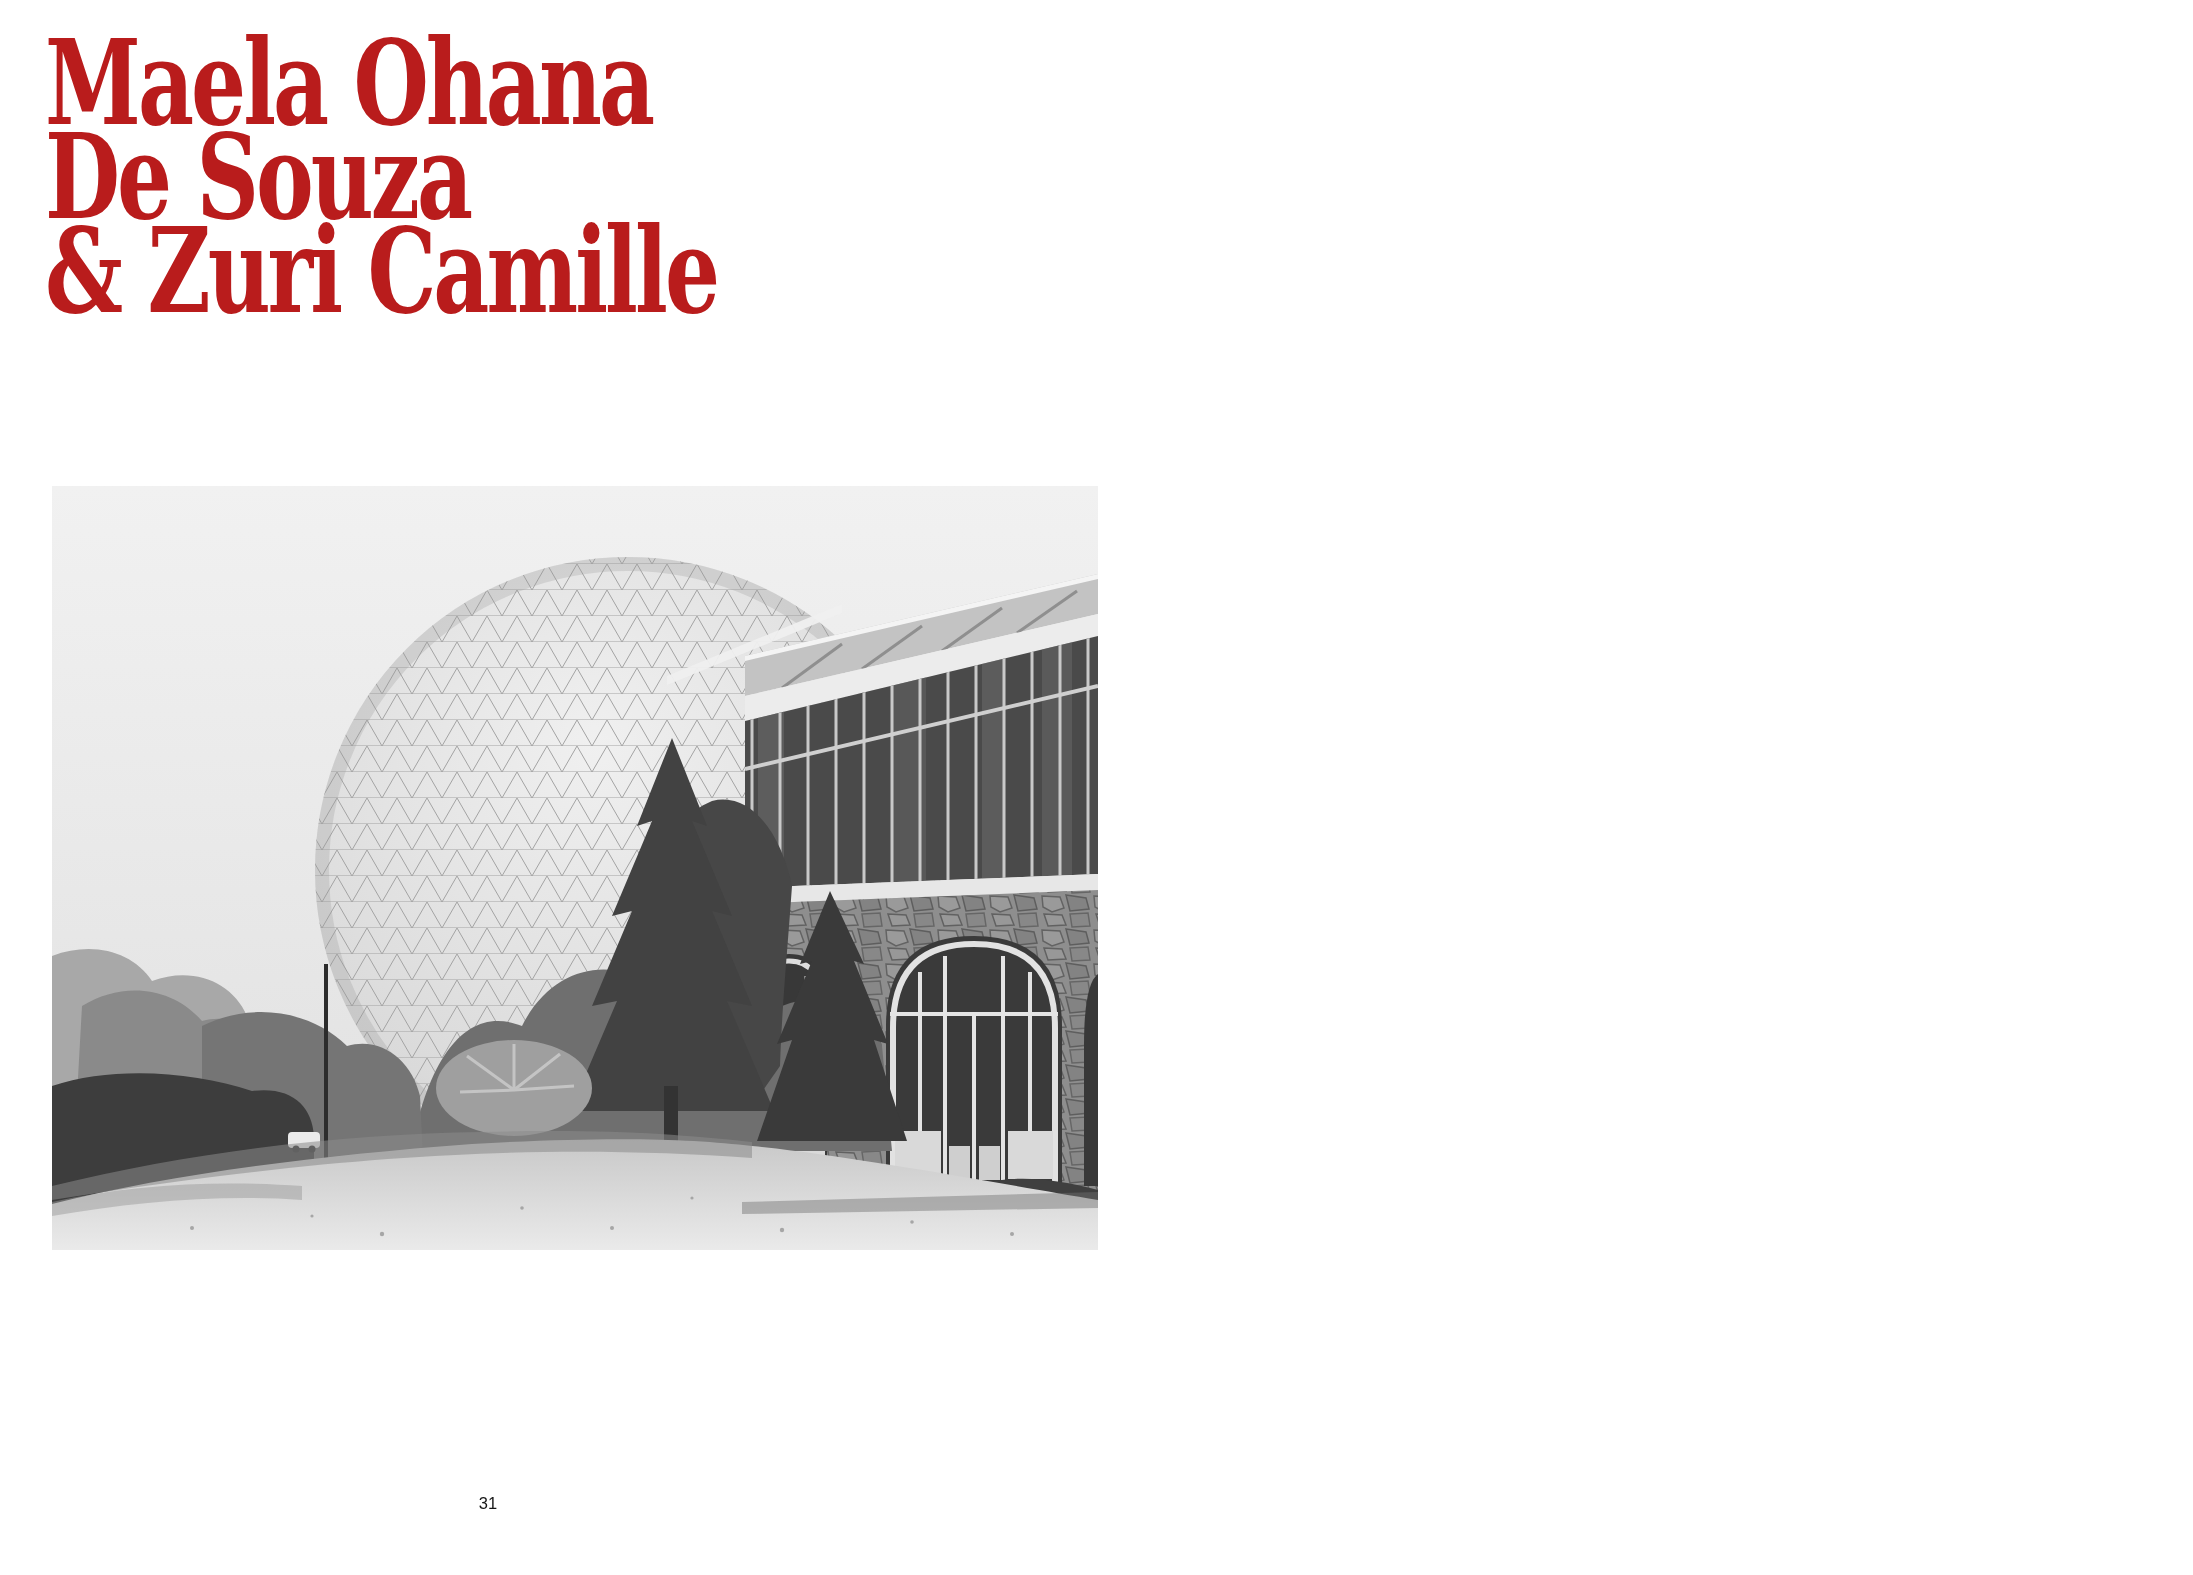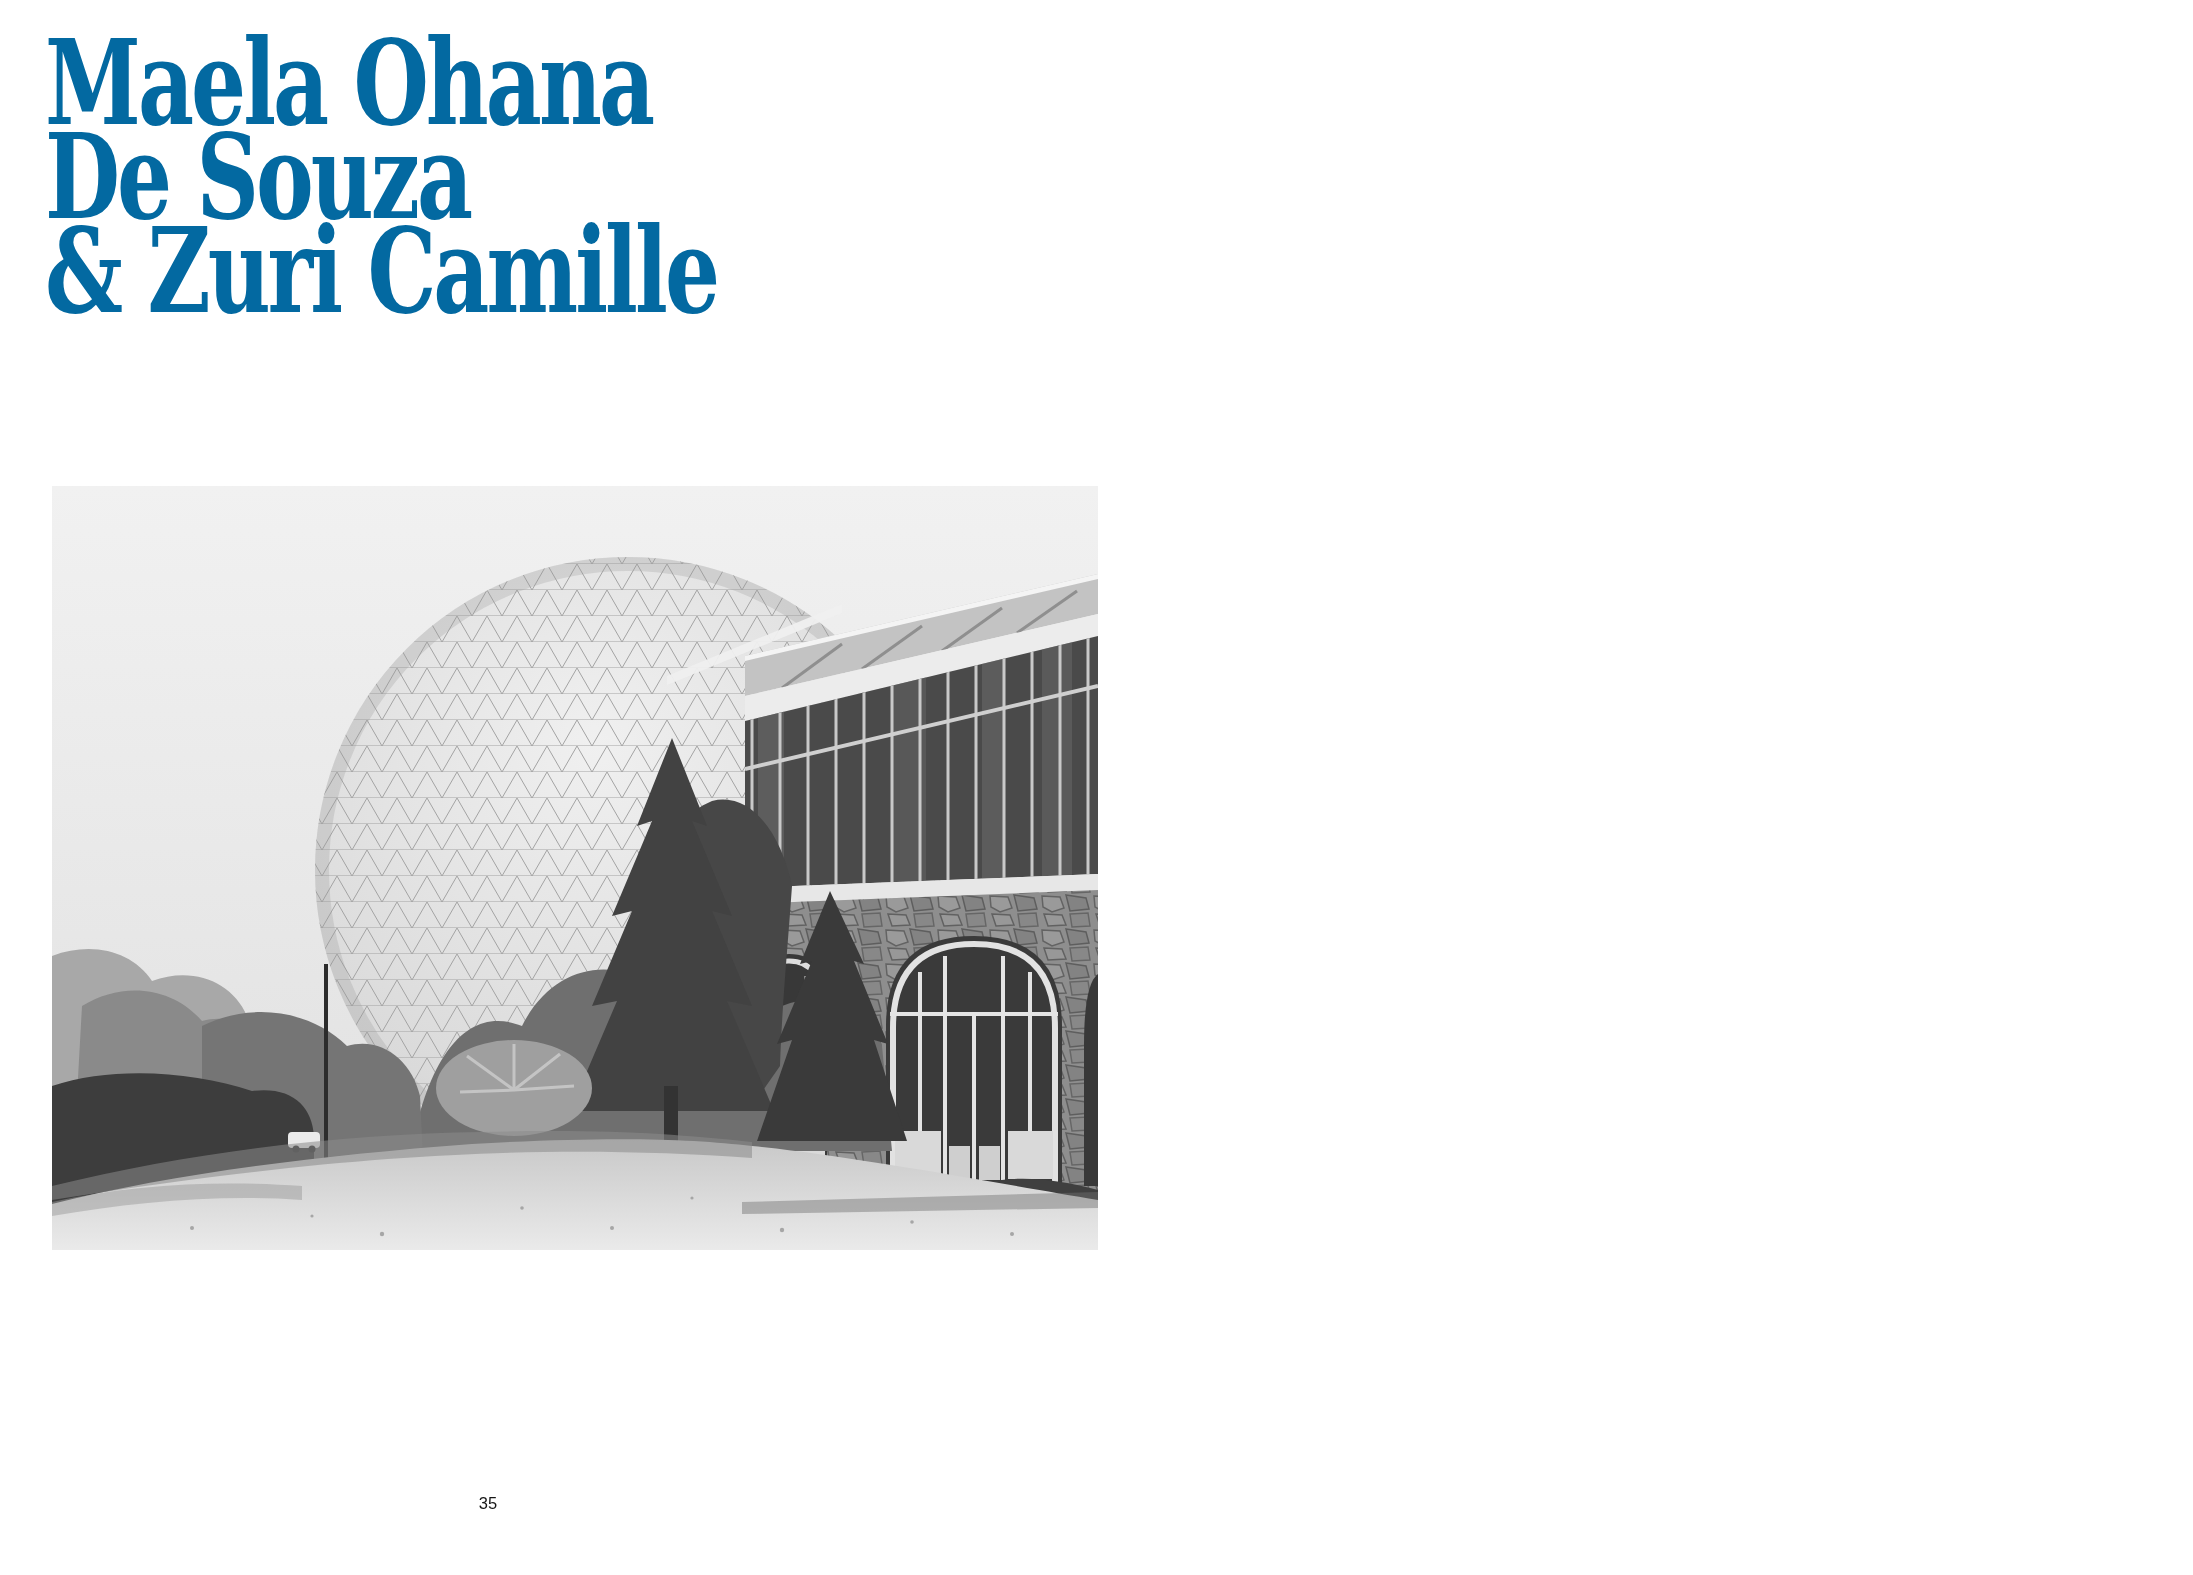--- a/index.html
+++ b/index.html
@@ -4,21 +4,21 @@
 <style>
   * { margin:0; padding:0; box-sizing:border-box; }
   html,body { width:2193px; height:1575px; background:#ffffff; overflow:hidden; }
   body { position:relative; font-family:"Liberation Sans", sans-serif; color:#1c1c1c; }
 
   .page { position:absolute; top:0; bottom:0; }
   .page-left  { left:0;  width:1096px; }
   .page-right { left:1096px; right:0; }
 
   
-  .headline { position:absolute; left:45px; top:36px; color:#0369a1;
+  .headline { position:absolute; left:45px; top:36px; color:#b91c1c;
               font-family:"DejaVu Serif", serif; font-weight:bold; }
   .headline .line { height:94px; line-height:94px; font-size:117px; white-space:nowrap; }
   .squeeze  { display:inline-block; transform:scaleX(.74); transform-origin:0 50%;
               letter-spacing:-4px; }
   .feral-title { position:absolute; left:45px; top:1347px; color:#121212;
                  font-family:"DejaVu Serif", serif; font-weight:bold; }
   .feral-title .line { height:94px; line-height:94px; font-size:117px; white-space:nowrap; }
   .squeeze-f { display:inline-block; transform:scaleX(.86); transform-origin:0 50%;
                letter-spacing:-3px; }
 
@@ -206,19 +206,19 @@
             <circle cx="730" cy="744" r="2.2"></circle>
               <circle cx="860" cy="736" r="1.8"></circle>
               <circle cx="960" cy="748" r="2"></circle>
           </g>
         </g>
       </g>
     </svg>
   </div>
 
 
-  <div class="pagenum pagenum-left">35</div>
+  <div class="pagenum pagenum-left">31</div>
 </div>
 
 <div class="page page-right">
   
   
 </div>
 
 </body></html>

